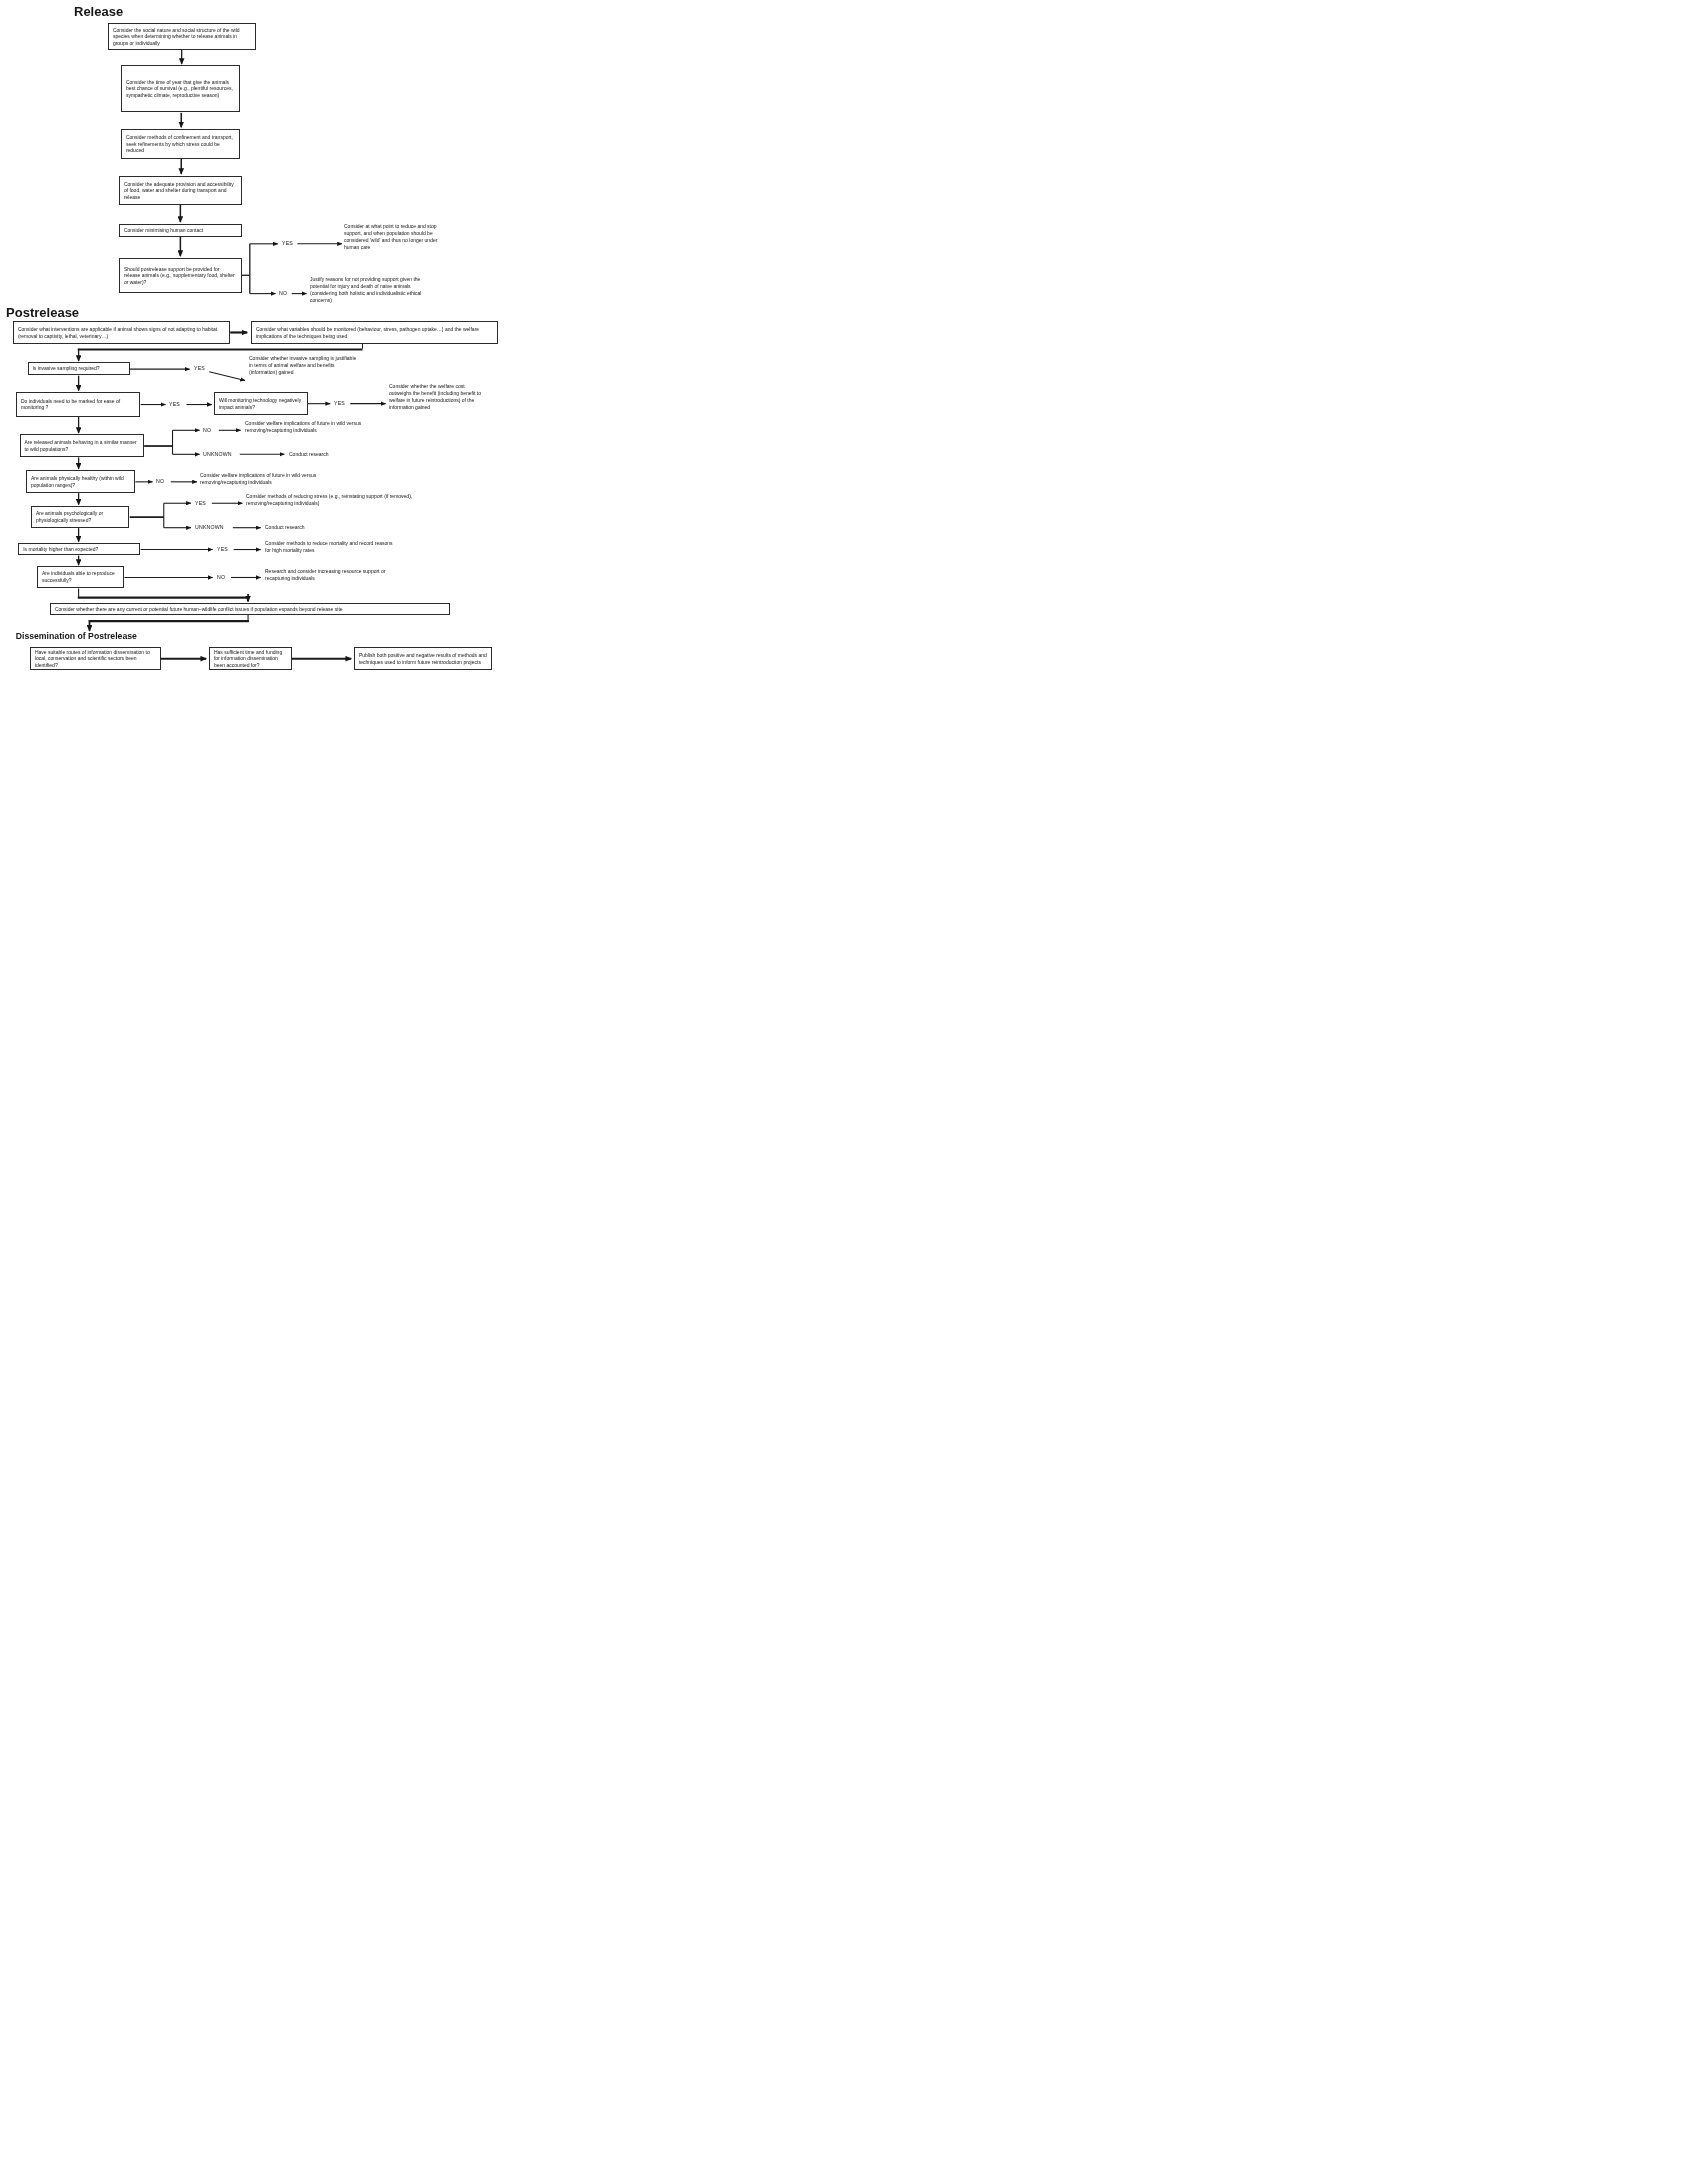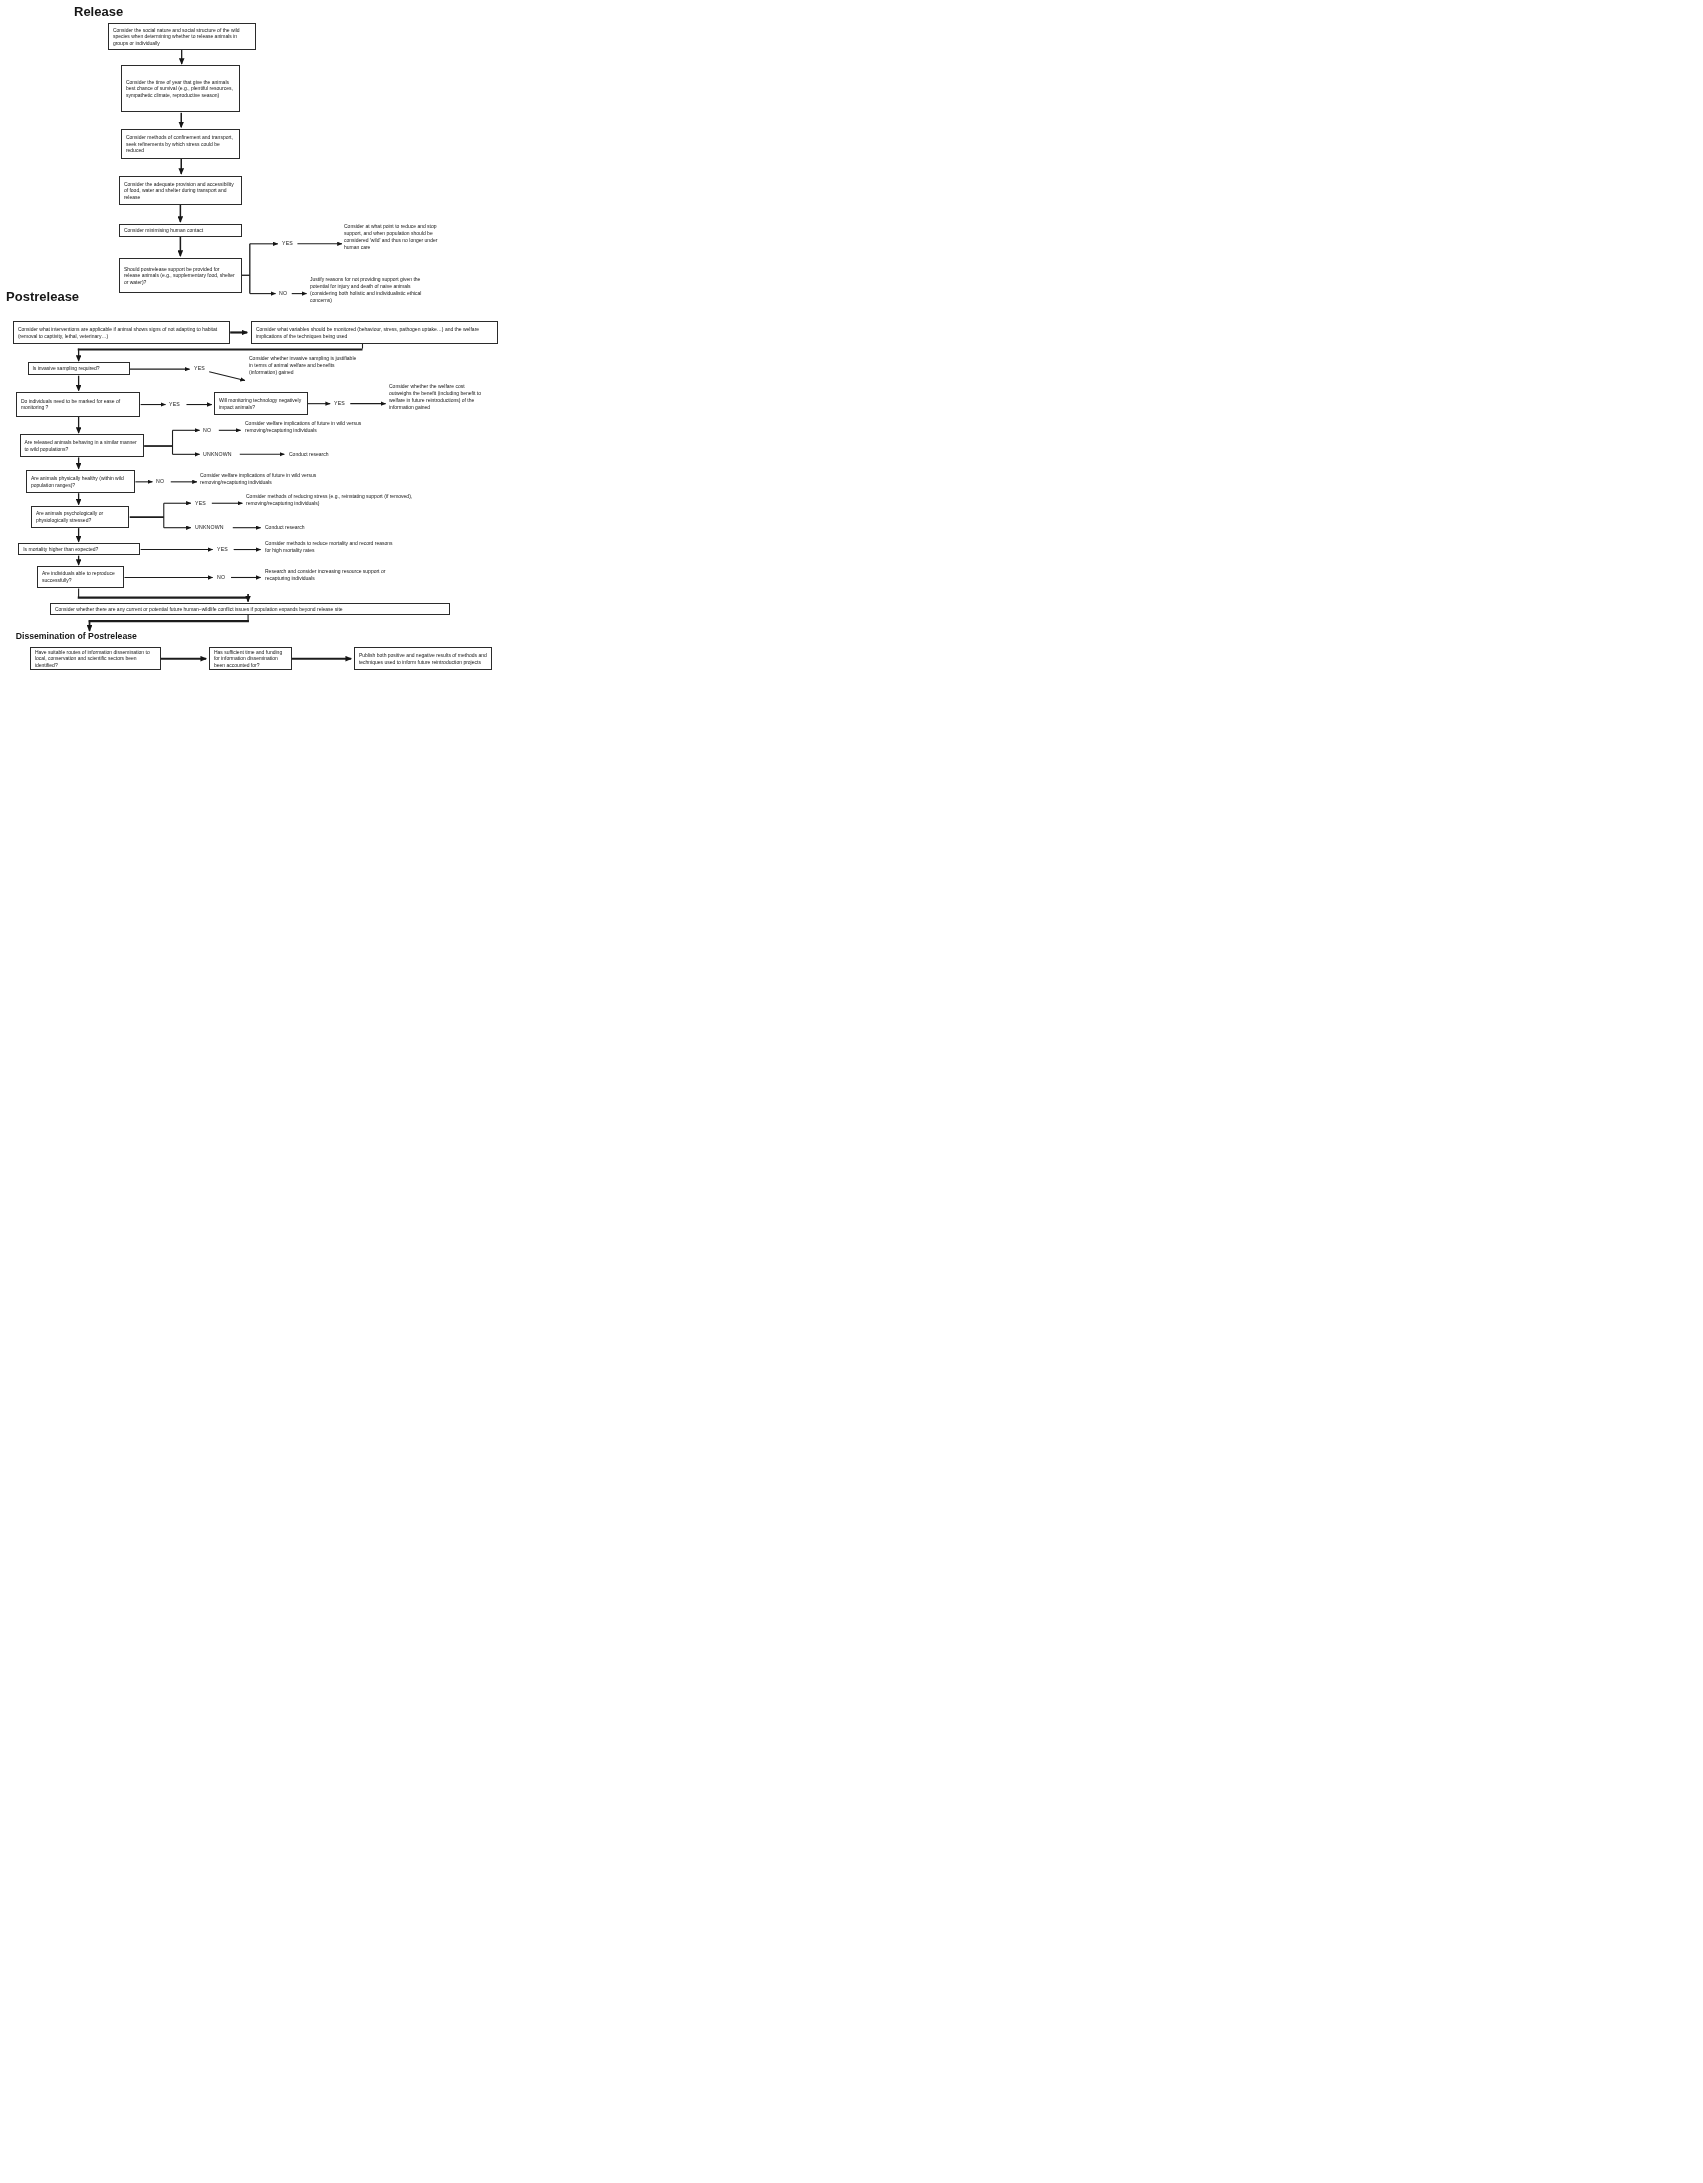--- a/index.html
+++ b/index.html
@@ -125,21 +125,21 @@
   <div class="box" style="left:119px;top:224px;width:123px;height:13px">Consider minimising human contact</div>
 
   <div class="box" style="left:119px;top:258px;width:123px;height:35px">Should postrelease support be provided for release animals (e.g., supplementary food, shelter or water)?</div>
 
   <div class="lbl" style="left:282px;top:240px">YES</div>
   <div class="txt" style="left:344px;top:223px;width:103px">Consider at what point to reduce and stop support, and when population should be considered 'wild' and thus no longer under human care</div>
 
   <div class="lbl" style="left:279px;top:290px">NO</div>
   <div class="txt" style="left:310px;top:276px;width:128px">Justify reasons for not providing support given the potential for injury and death of naive animals (considering both holistic and individualistic ethical concerns)</div>
 
-  <div class="hd hd-sm" style="left:6.1px;top:289px">Postrelease</div>
+  <div class="hd hd-sm" style="left:6.1px;top:305px">Postrelease</div>
 
   <div class="box" style="left:13px;top:321px;width:217px;height:23px">Consider what interventions are applicable if animal shows signs of not adapting to habitat (removal to captivity, lethal, veterinary…)</div>
 
   <div class="box" style="left:251px;top:321px;width:247px;height:23px">Consider what variables should be monitored (behaviour, stress, pathogen uptake…) and the welfare implications of the techniques being used</div>
 
   <div class="box" style="left:27.5px;top:362px;width:102px;height:13px">Is invasive sampling required?</div>
   <div class="lbl" style="left:194px;top:365px">YES</div>
   <div class="txt" style="left:249px;top:355px;width:111px">Consider whether invasive sampling is justifiable in terms of animal welfare and benefits (information) gained</div>
 
   <div class="box" style="left:16px;top:392px;width:124px;height:24.5px">Do individuals need to be marked for ease of monitoring ?</div>

